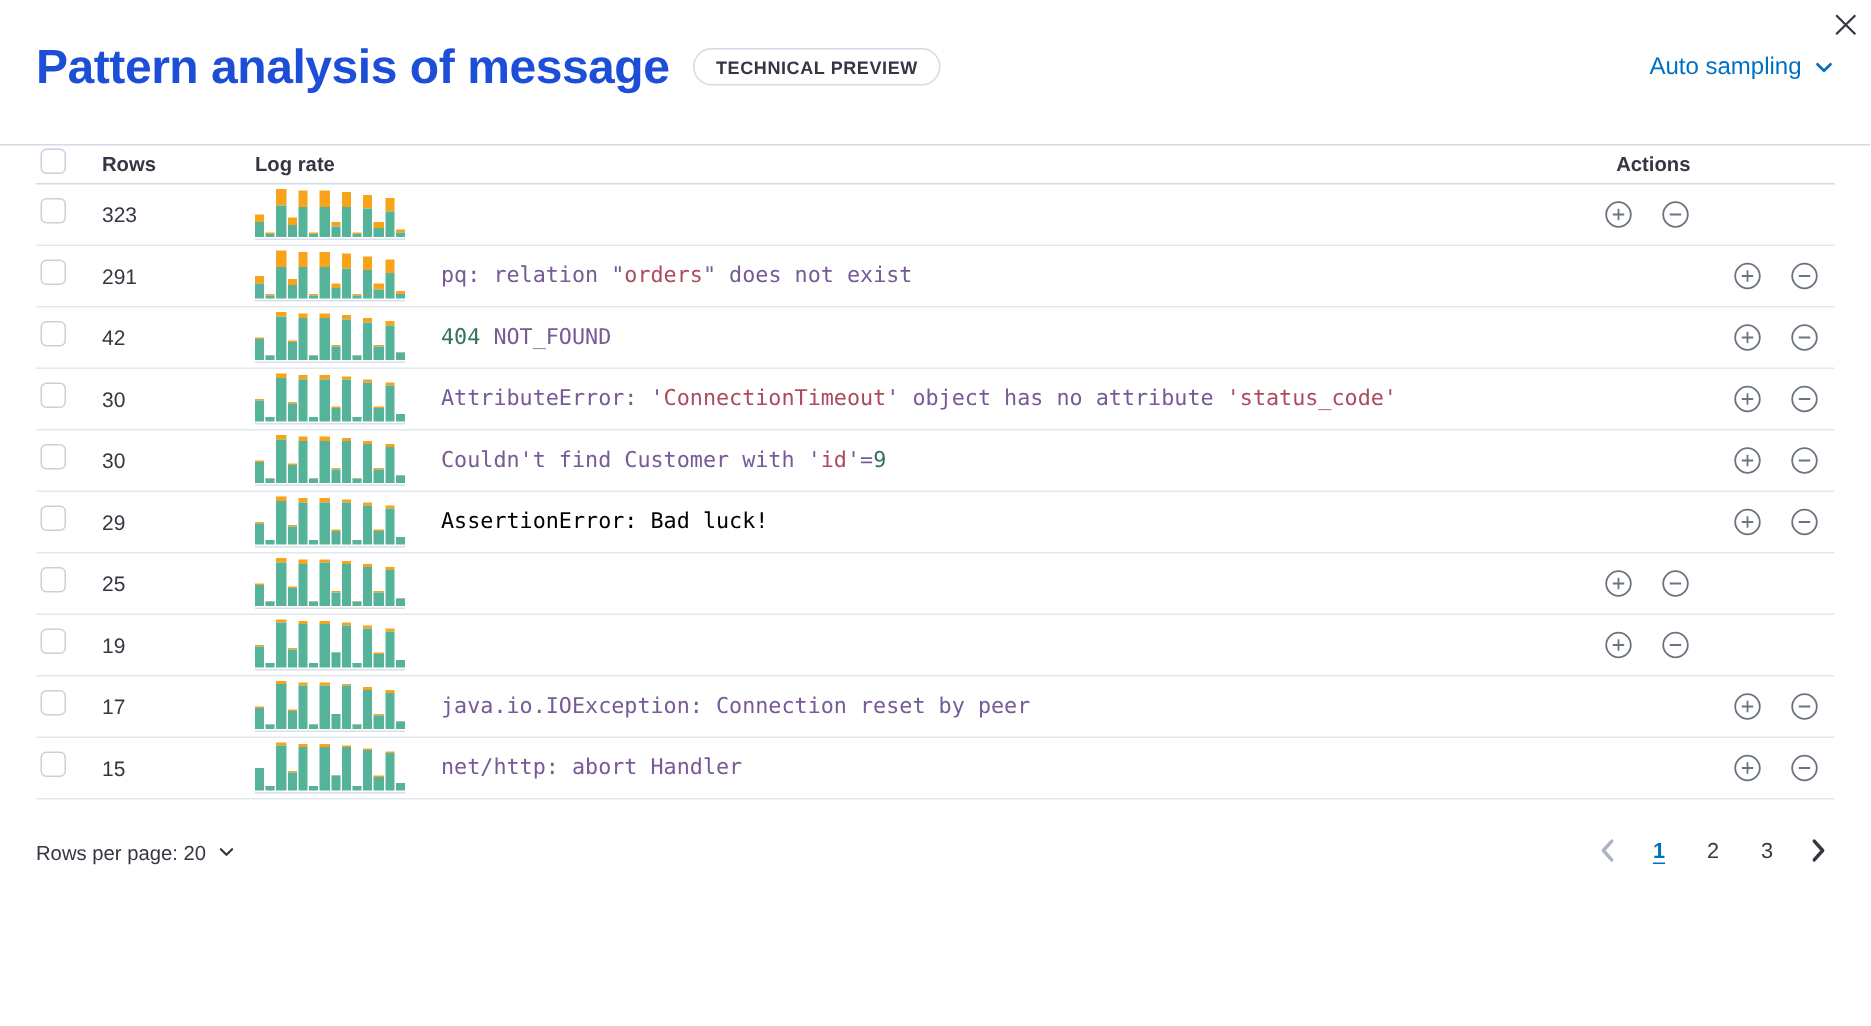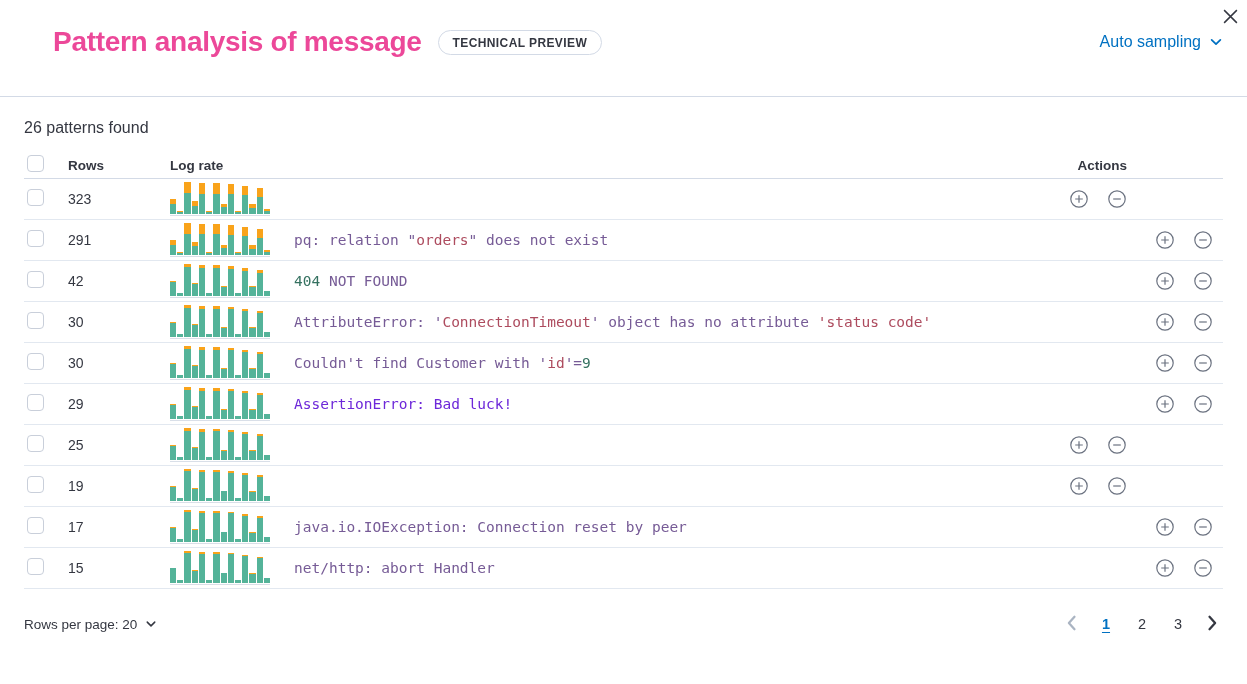--- a/index.html
+++ b/index.html
@@ -3,21 +3,21 @@
 <meta charset="utf-8">
 <style>
   * { margin:0; padding:0; box-sizing:border-box; }
   html,body { width:1247px; height:684px; background:#fff; overflow:hidden;
               font-family:"Liberation Sans", sans-serif; color:#343741; }
 
   
   .flyout-header { position:relative; height:97px; padding:26px 24px 0 24px;
                    border-bottom:1px solid #D3DAE6; }
   .header-row { display:flex; align-items:center; }
-  .page-title { font-size:28px; font-weight:700; color:#ec4899; letter-spacing:-0.3px;margin-left:29px; }
+  .page-title { font-size:32px; font-weight:700; color:#1d4ed8; letter-spacing:-0.3px; }
   .tech-badge { margin-left:16px; border:1px solid #D3DAE6; border-radius:15px;
                 padding:5px 14px 4px; font-size:12px; font-weight:700; color:#343741;
                 letter-spacing:0.4px; white-space:nowrap; background:#fff; }
   .spacer { flex:1; }
   .sampling { display:flex; align-items:center; gap:8px; color:#0071C2; font-size:16px;
               cursor:pointer; background:none; border:none; font-family:inherit; }
   .close-btn { position:absolute; top:4px; right:4px; width:26px; height:26px;
                background:none; border:none; cursor:pointer; color:#343741; padding:4px; }
 
   
@@ -78,21 +78,20 @@
     <button class="sampling">
       <span>Auto sampling</span>
       <svg width="14" height="14" viewBox="0 0 16 16">
           <path d="M3 5.5 L8 10.5 L13 5.5" stroke="#0071C2" stroke-width="2" fill="none" stroke-linecap="round" stroke-linejoin="round"></path>
         </svg>
     </button>
   </div>
 </div>
 
 <div class="content">
-  <div class="summary">26 patterns found</div>
 
   <div class="grid-row head-row">
     <div><input type="checkbox" class="checkbox" style=""></div>
     <div class="col-label">Rows</div>
     <div class="col-label">Log rate</div>
     <div class="col-label col-actions">Actions</div>
   </div>
 
   <div id="rows">
   <div class="grid-row data-row">
@@ -550,21 +549,21 @@
             <div class="bar" style="height: 25.92px;">
               <div class="seg-top" style="height: 2.3328px; background: rgb(249, 163, 26);"></div>
               <div class="seg-bot" style="background: rgb(84, 179, 153);"></div>
             </div>
             <div class="bar" style="height: 5.12px;">
               <div class="seg-top" style="height: 0.4608px; background: rgb(249, 163, 26);"></div>
               <div class="seg-bot" style="background: rgb(84, 179, 153);"></div>
             </div>
           </div>
         </div>
-    <div class="example-cell"><span style="color: #6d28d9; text-align: center;">AssertionError: Bad luck!</span></div>
+    <div class="example-cell"><span style="color: #000000; text-align: center;">AssertionError: Bad luck!</span></div>
     <div class="action-cell">
       <button class="icon-btn" aria-label="Filter for pattern">
         <svg width="20" height="20" viewBox="0 0 20 20">
               <circle cx="10" cy="10" r="8.2" stroke="currentColor" stroke-width="1.2" fill="none"></circle>
               <path d="M10 6.2 V13.8 M6.2 10 H13.8" stroke="currentColor" stroke-width="1.2"></path>
             </svg>
       </button>
       <button class="icon-btn" aria-label="Filter out pattern">
         <svg width="20" height="20" viewBox="0 0 20 20">
               <circle cx="10" cy="10" r="8.2" stroke="currentColor" stroke-width="1.2" fill="none"></circle>

